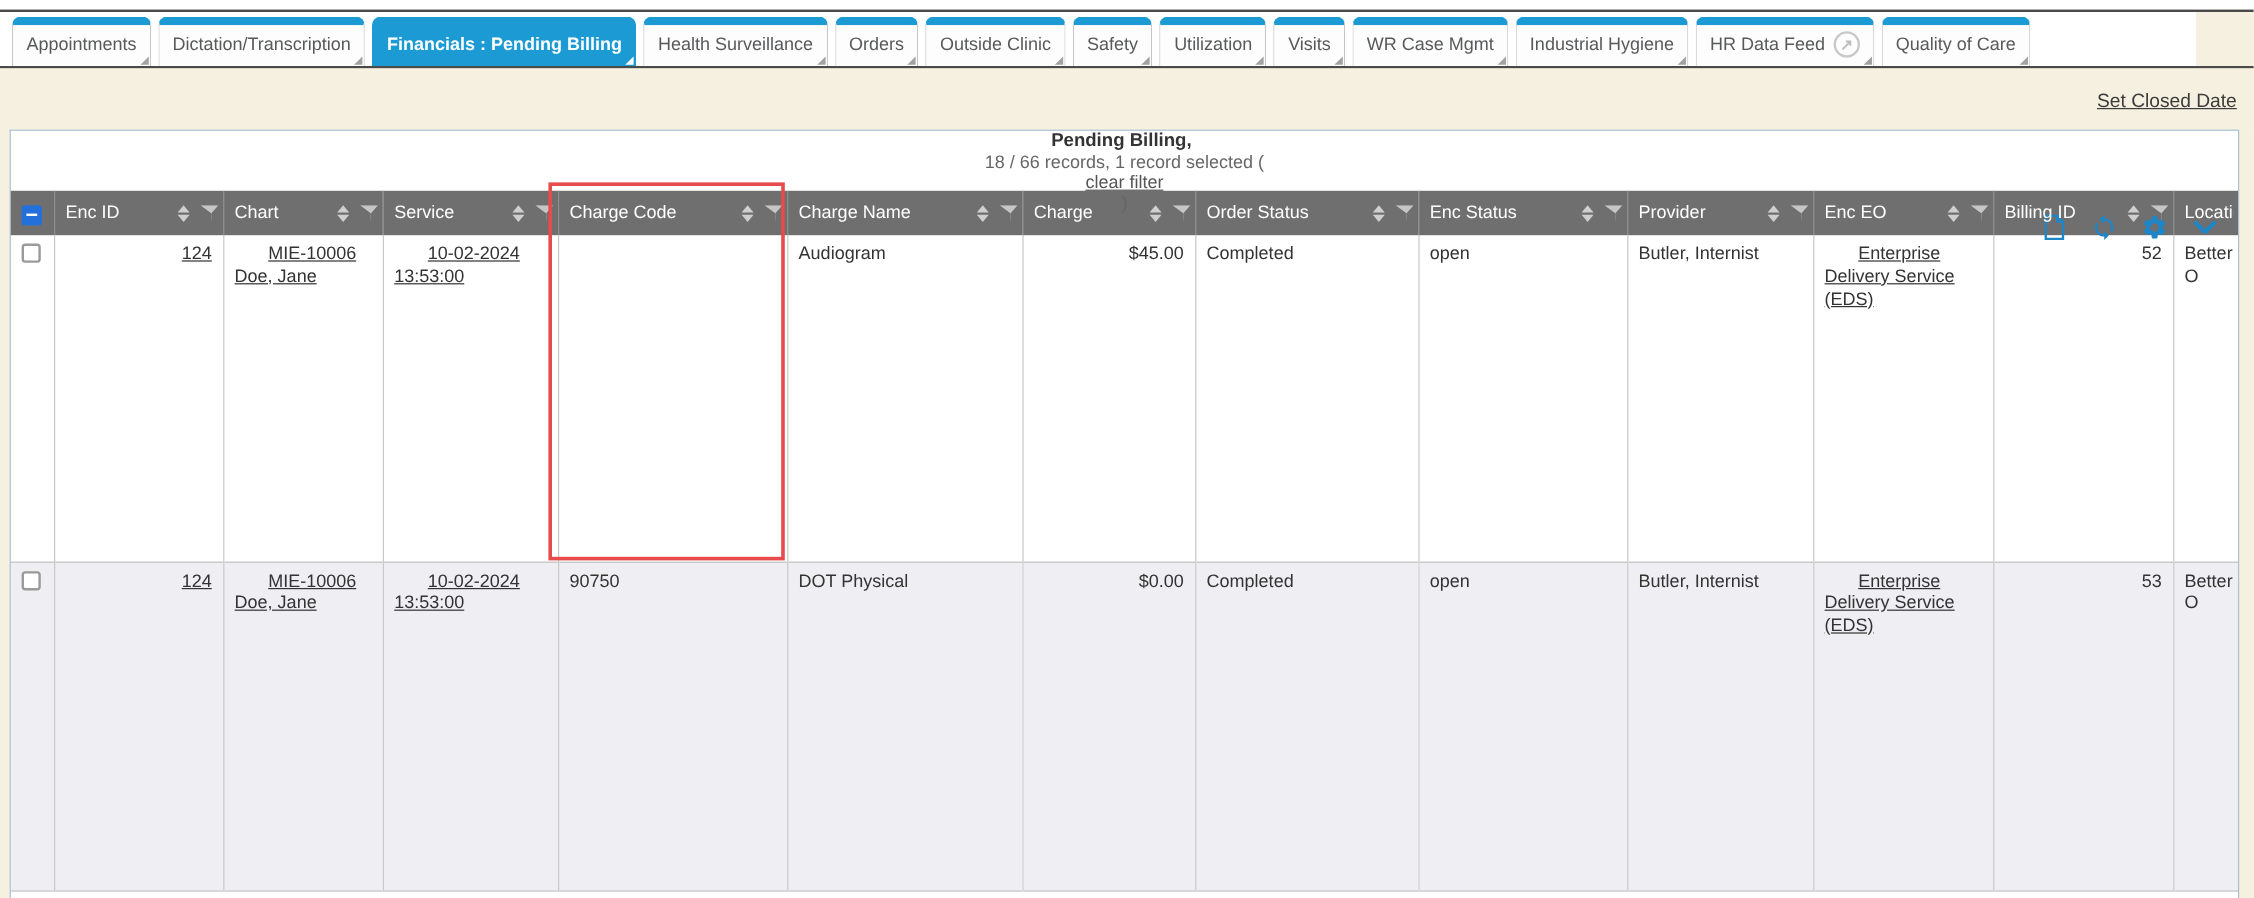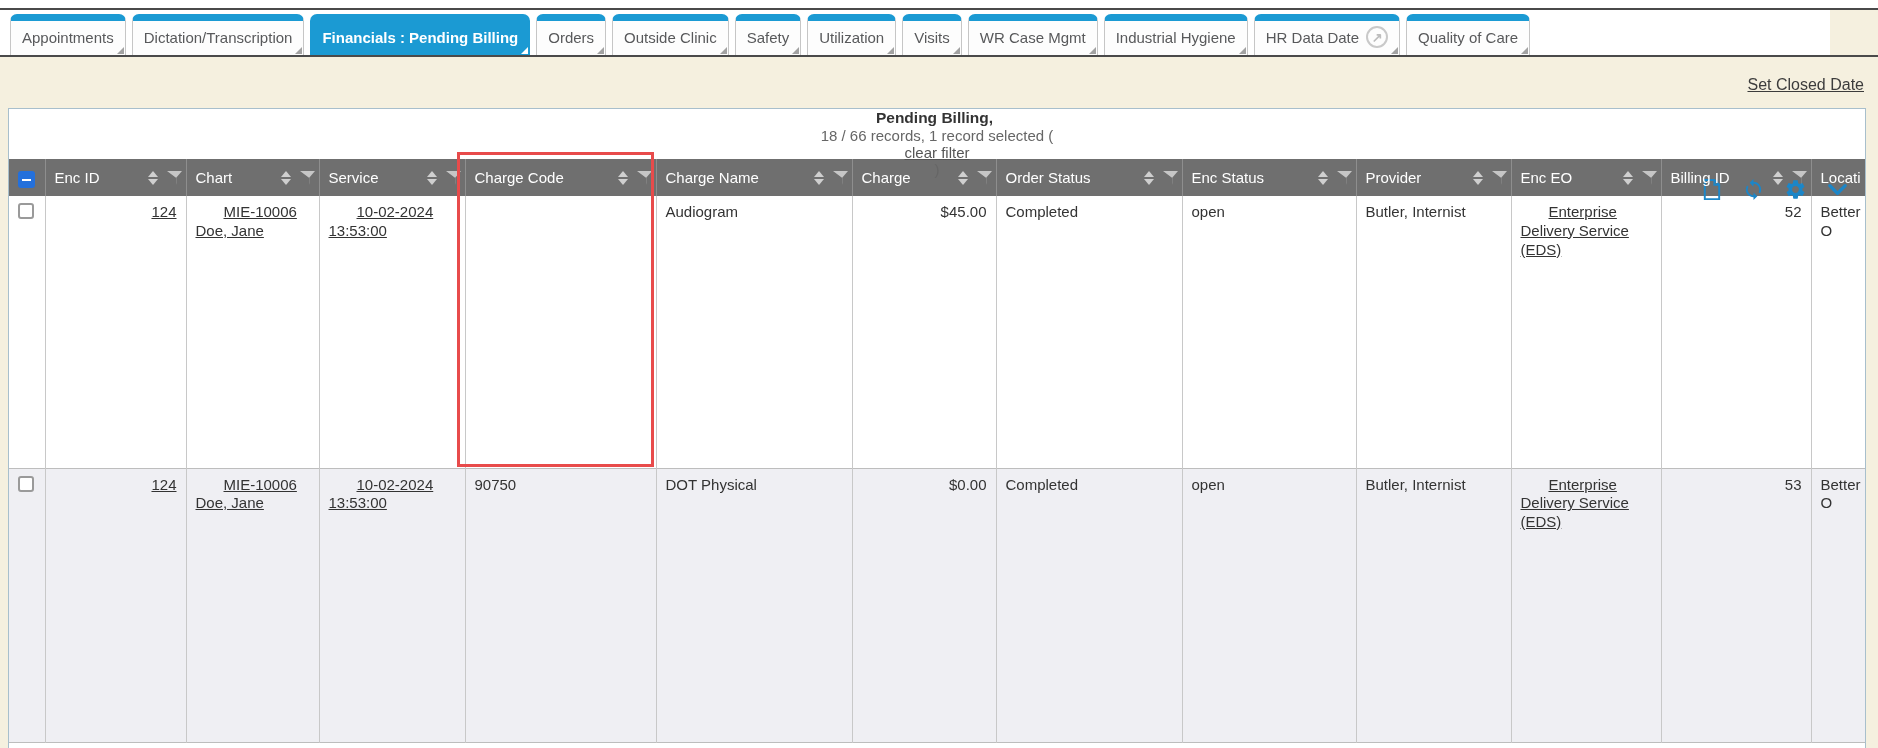--- a/index.html
+++ b/index.html
@@ -80,20 +80,23 @@
   <div class="tab">
       <span>Appointments</span>
     </div>
   <div class="tab">
       <span>Dictation/Transcription</span>
     </div>
   <div class="tab active">
       <span>Financials : Pending Billing</span>
     </div>
   <div class="tab">
+      <span>Health Surveillance</span>
+    </div>
+  <div class="tab">
       <span>Orders</span>
     </div>
   <div class="tab">
       <span>Outside Clinic</span>
     </div>
   <div class="tab">
       <span>Safety</span>
     </div>
   <div class="tab">
       <span>Utilization</span>
@@ -101,21 +104,21 @@
   <div class="tab">
       <span>Visits</span>
     </div>
   <div class="tab">
       <span>WR Case Mgmt</span>
     </div>
   <div class="tab">
       <span>Industrial Hygiene</span>
     </div>
   <div class="tab">
-    <span>HR Data Date</span>
+    <span>HR Data Feed</span>
     <span class="ext-icon">↗</span>
   </div>
   <div class="tab">
       <span>Quality of Care</span>
     </div>
 
 </div>
 <div class="tabbar-line"></div>
 
 <div class="cream-band"></div>

